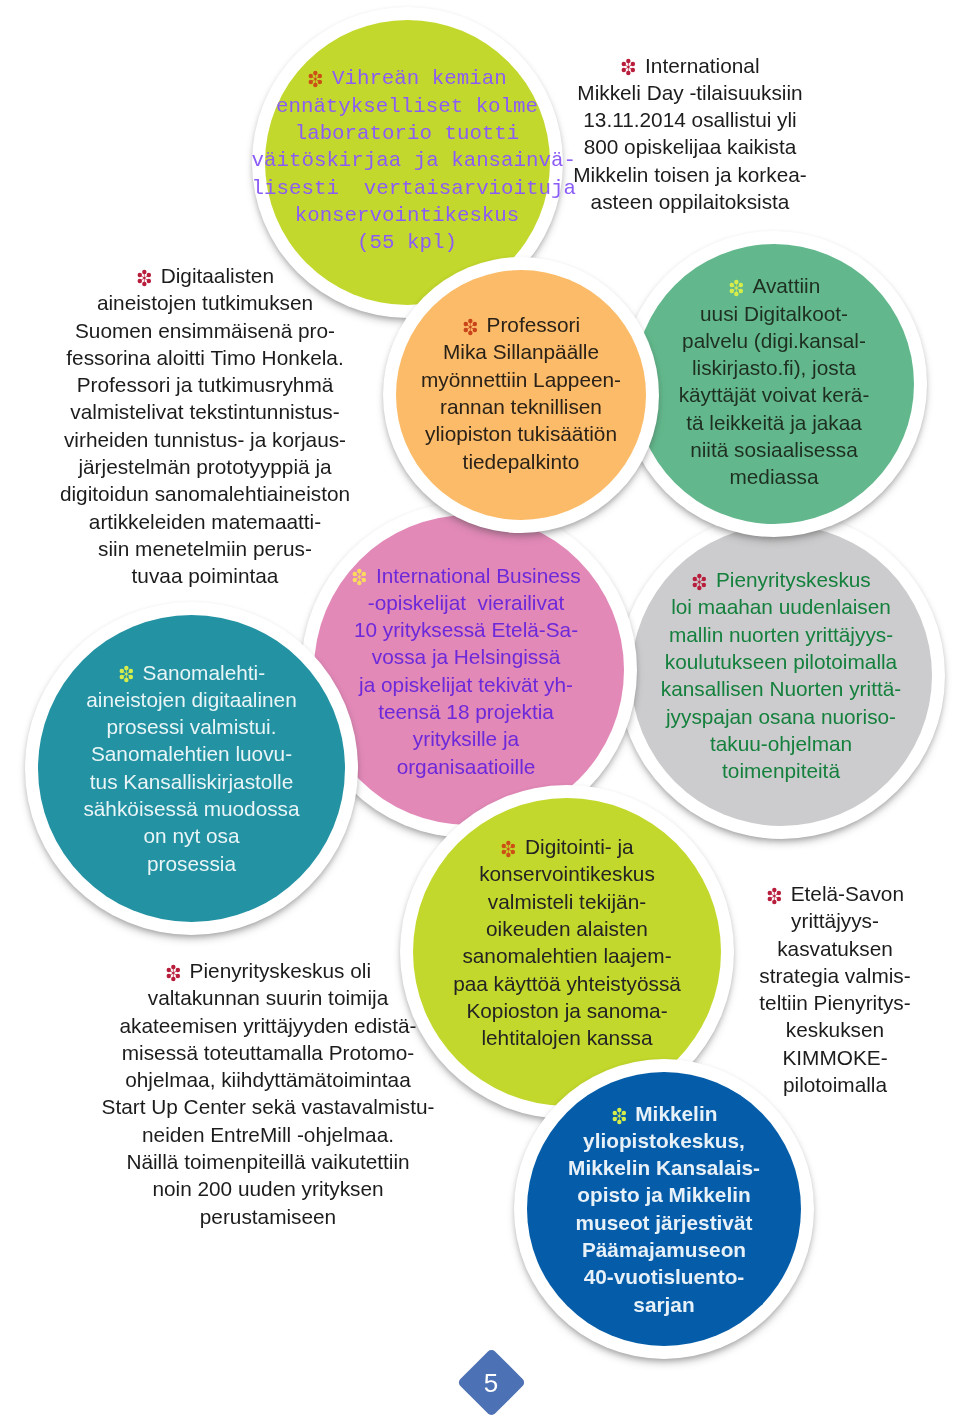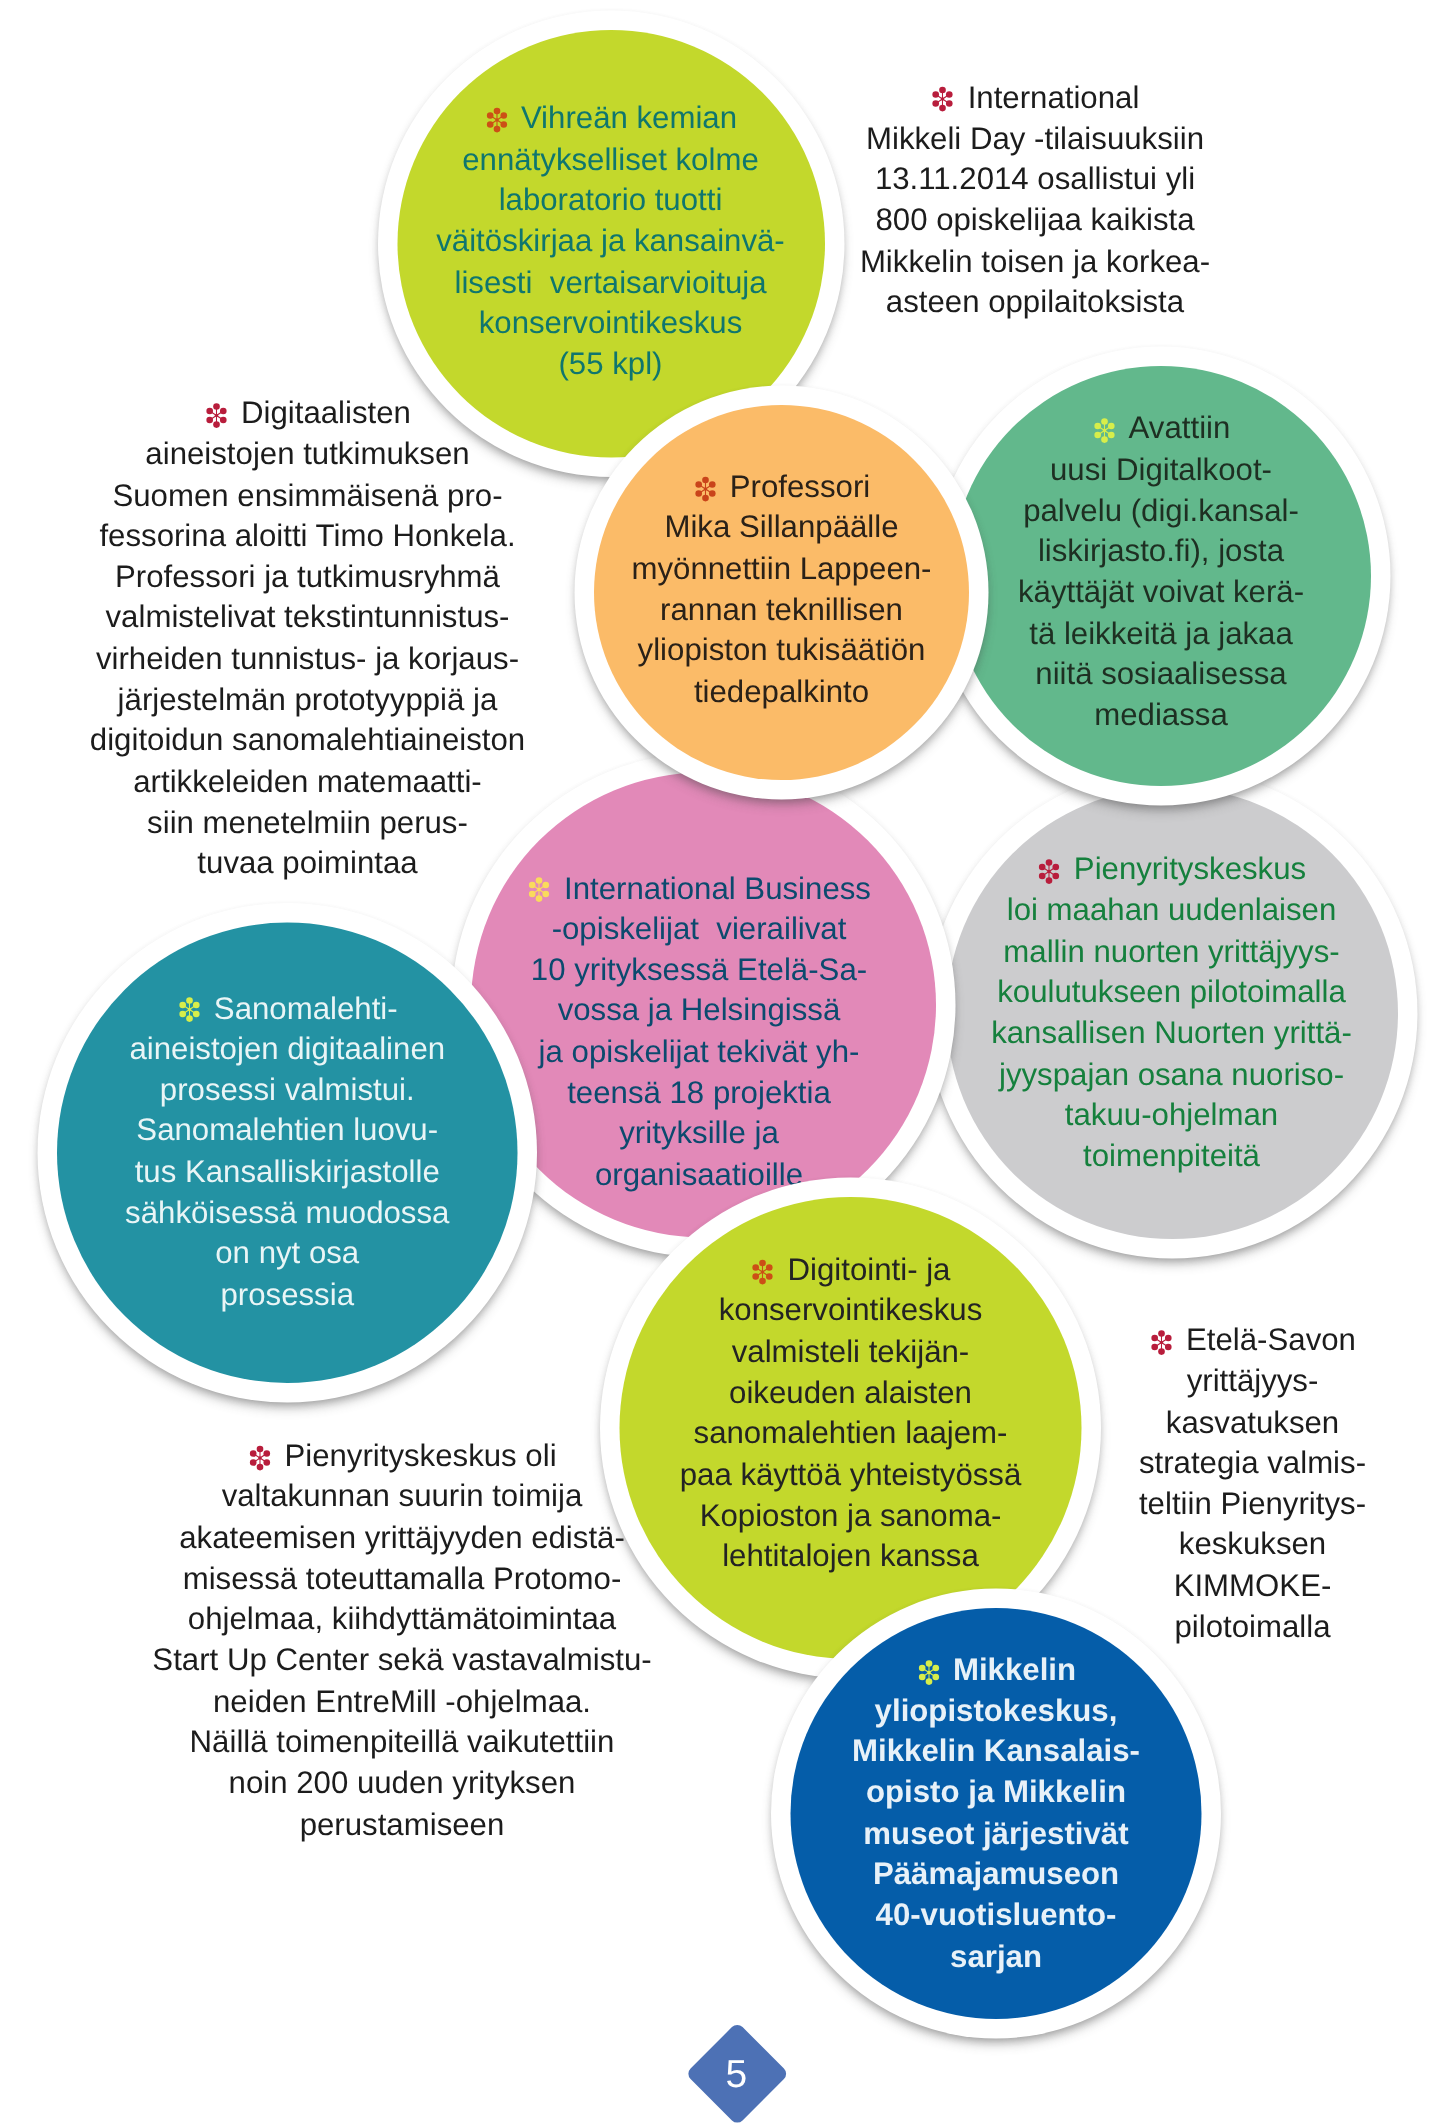--- a/index.html
+++ b/index.html
@@ -26,21 +26,21 @@
            z-index:20;}
   .pagenum span{transform:rotate(-45deg);font-size:26px;line-height:1;}
 </style>
 </head>
 <body>
 
 <div id="page">
     <div class="bubble" style="left: 251.5px; top: 6.5px; width: 311px; height: 311px; z-index: 3;">
       <div class="ring" style="left: 0px; top: 0px; width: 100%; height: 100%;"></div>
       <div class="disc" style="left: 13px; top: 13px; width: 285px; height: 285px; background: rgb(195, 216, 44);"></div>
-      <div class="blk" style="color: #0f766e; left: 0px; width: 100%; top: 58.85px;"><span class="ln"><svg viewBox="0 0 100 114" width="16.663" height="18.05" class="astsvg">
+      <div class="blk" style="color: #8b5cf6; left: 0px; width: 100%; top: 58.85px; font-family: Liberation Mono, monospace;"><span class="ln"><svg viewBox="0 0 100 114" width="16.663" height="18.05" class="astsvg">
             <g fill="#cc4f16" stroke="#cc4f16">
               <line x1="50" y1="57" x2="50" y2="19" stroke-width="4.5" stroke-linecap="butt"></line>
               <circle cx="50" cy="19" r="14" stroke="none"></circle>
               <line x1="50" y1="57" x2="78.57883832488648" y2="38" stroke-width="4.5" stroke-linecap="butt"></line>
               <circle cx="78.57883832488648" cy="38" r="14" stroke="none"></circle>
               <line x1="50" y1="57" x2="78.57883832488648" y2="76" stroke-width="4.5" stroke-linecap="butt"></line>
               <circle cx="78.57883832488648" cy="76" r="14" stroke="none"></circle>
               <line x1="50" y1="57" x2="50" y2="95" stroke-width="4.5" stroke-linecap="butt"></line>
               <circle cx="50" cy="95" r="14" stroke="none"></circle>
               <line x1="50" y1="57" x2="21.42116167511353" y2="76.00000000000001" stroke-width="4.5" stroke-linecap="butt"></line>
@@ -89,21 +89,21 @@
               <circle cx="21.42116167511353" cy="76.00000000000001" r="14" stroke="none"></circle>
               <line x1="50" y1="57" x2="21.421161675113513" y2="38.00000000000003" stroke-width="4.5" stroke-linecap="butt"></line>
               <circle cx="21.421161675113513" cy="38.00000000000003" r="14" stroke="none"></circle>
               <circle cx="50" cy="57" r="7" stroke="none"></circle>
             </g>
           </svg><span>Avattiin</span></span><span class="ln"><span>uusi Digitalkoot-</span></span><span class="ln"><span>palvelu (digi.kansal-</span></span><span class="ln"><span>liskirjasto.fi), josta</span></span><span class="ln"><span>käyttäjät voivat kerä-</span></span><span class="ln"><span>tä leikkeitä ja jakaa</span></span><span class="ln"><span>niitä sosiaalisessa</span></span><span class="ln"><span>mediassa</span></span></div>
     </div>
     <div class="bubble" style="left: 301px; top: 501.5px; width: 336px; height: 336px; z-index: 4;">
       <div class="ring" style="left: 0px; top: 0px; width: 100%; height: 100%;"></div>
       <div class="disc" style="left: 13px; top: 13px; width: 310px; height: 310px; background: rgb(226, 137, 184);"></div>
-      <div class="blk" style="color: #0c4a6e; left: -3px; width: 100%; top: 77px;"><span class="ln"><svg viewBox="0 0 100 114" width="16.663" height="18.05" class="astsvg">
+      <div class="blk" style="color: #6d28d9; left: -3px; width: 100%; top: 60px;"><span class="ln"><svg viewBox="0 0 100 114" width="16.663" height="18.05" class="astsvg">
             <g fill="#fadb5c" stroke="#fadb5c">
               <line x1="50" y1="57" x2="50" y2="19" stroke-width="4.5" stroke-linecap="butt"></line>
               <circle cx="50" cy="19" r="14" stroke="none"></circle>
               <line x1="50" y1="57" x2="78.57883832488648" y2="38" stroke-width="4.5" stroke-linecap="butt"></line>
               <circle cx="78.57883832488648" cy="38" r="14" stroke="none"></circle>
               <line x1="50" y1="57" x2="78.57883832488648" y2="76" stroke-width="4.5" stroke-linecap="butt"></line>
               <circle cx="78.57883832488648" cy="76" r="14" stroke="none"></circle>
               <line x1="50" y1="57" x2="50" y2="95" stroke-width="4.5" stroke-linecap="butt"></line>
               <circle cx="50" cy="95" r="14" stroke="none"></circle>
               <line x1="50" y1="57" x2="21.42116167511353" y2="76.00000000000001" stroke-width="4.5" stroke-linecap="butt"></line>

